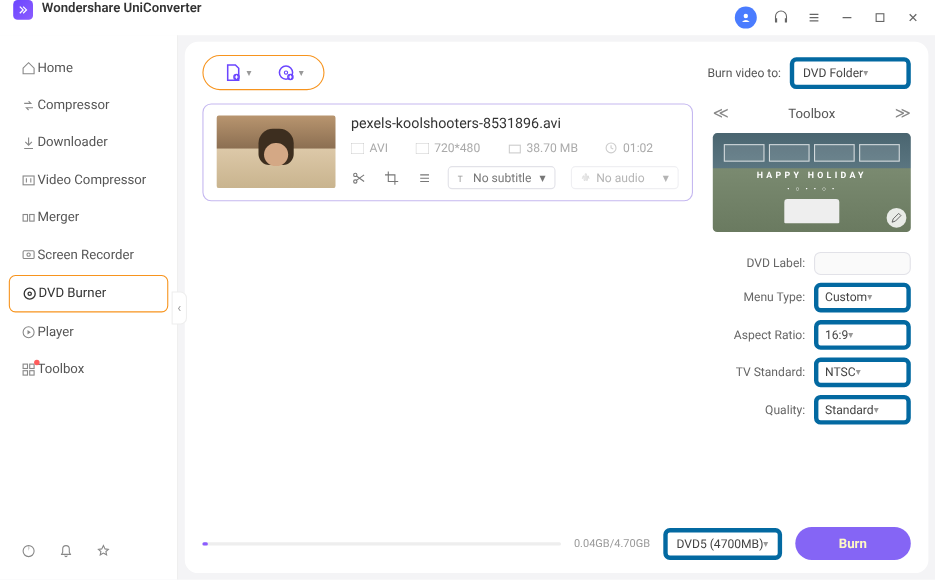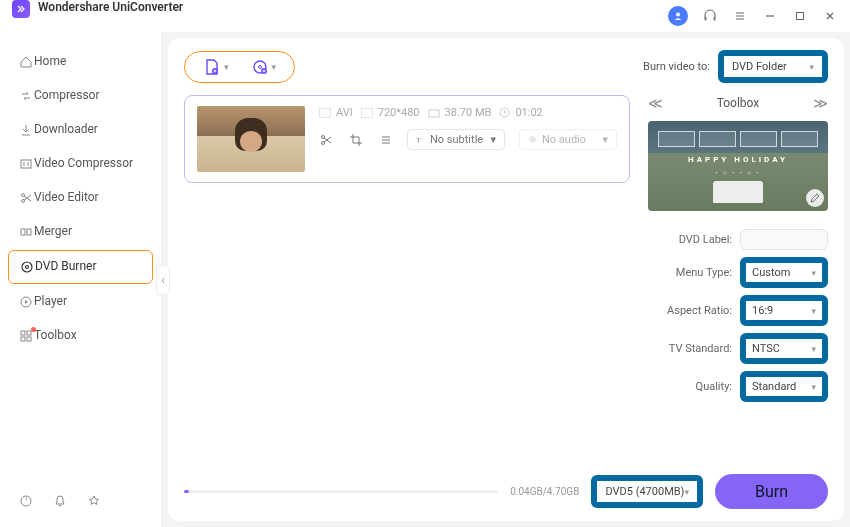--- a/index.html
+++ b/index.html
@@ -20,31 +20,31 @@
 .nav-item.active .nav-icon{color:#333}
 .sidebar-bottom{display:flex;gap:16px;padding:6px 10px}
 .sb-btn{width:18px;height:18px;color:#888;cursor:pointer}
 .content{flex:1;background:#fff;border-radius:12px;margin:6px;padding:12px 16px;display:flex;flex-direction:column;position:relative}
 .collapse-handle{position:absolute;left:-12px;top:50%;transform:translateY(-50%);width:14px;height:30px;background:#fff;border:1px solid #eee;border-radius:0 6px 6px 0;display:flex;align-items:center;justify-content:center;color:#999;cursor:pointer}
 .top-row{display:flex;align-items:center;margin-bottom:12px}
 .add-buttons{display:flex;align-items:center;gap:22px;border:1.5px solid #f7941e;border-radius:16px;padding:6px 18px}
 .ab{display:flex;align-items:center;gap:3px;cursor:pointer;color:#6b46ff}
 .ab .chev{color:#999;font-size:9px}
 .top-right{margin-left:auto;display:flex;align-items:center;gap:8px;font-size:11px;color:#555}
-.select{border:6px solid #0369a1;border-radius:6px;padding:4px 8px;background:#fff;display:flex;align-items:center;justify-content:space-between;min-width:110px;cursor:pointer;font-size:11px;color:#444}
+.select{border:4px solid #0369a1;border-radius:6px;padding:4px 8px;background:#fff;display:flex;align-items:center;justify-content:flex-start;min-width:110px;cursor:pointer;font-size:11px;color:#444}
 .select .chev{color:#999;font-size:9px}
 .body-row{display:flex;gap:18px;flex:1;min-height:0}
 .left-col{flex:1;min-width:0}
 .file-card{border:1px solid #c5b8f0;border-radius:8px;padding:10px 12px;display:flex;gap:14px}
 .thumb{width:108px;height:66px;background:linear-gradient(180deg,#b8956f 0%,#8c6f52 45%,#dcc8a8 46%,#c9b48e 100%);border-radius:2px;position:relative;overflow:hidden;flex-shrink:0}
 .thumb:before{content:"";position:absolute;left:35%;top:18%;width:30%;height:50%;background:#3d2e1f;border-radius:40% 40% 30% 30%}
 .thumb:after{content:"";position:absolute;left:40%;top:38%;width:20%;height:32%;background:#d4a885;border-radius:50%}
 .file-info{flex:1;display:flex;flex-direction:column;gap:8px}
 .file-name{font-size:13px;color:#333}
-.meta-row{display:flex;gap:8px;align-items:center;color:#aaa;font-size:11px}
+.meta-row{display:flex;gap:25px;align-items:center;color:#aaa;font-size:11px}
 .meta-item{display:flex;align-items:center;gap:5px}
 .tool-row{display:flex;align-items:center;gap:14px;margin-top:2px}
 .tool-icons{display:flex;gap:16px;color:#888}
 .ti{width:14px;height:14px;cursor:pointer}
 .sub-select{border:1px solid #e2e2e8;border-radius:4px;padding:3px 8px;display:flex;align-items:center;gap:6px;font-size:11px;color:#777;min-width:98px;justify-content:space-between;cursor:pointer}
 .sub-select.disabled{opacity:0.55}
 .right-panel{width:180px;display:flex;flex-direction:column;gap:10px}
 .theme-nav{display:flex;align-items:center;justify-content:space-between}
 .theme-arrow{color:#888;cursor:pointer;font-size:14px}
 .theme-title{font-size:12px;color:#555}
@@ -57,21 +57,21 @@
 .tp-edit{position:absolute;bottom:4px;right:4px;width:18px;height:18px;border-radius:50%;background:rgba(255,255,255,0.85);display:flex;align-items:center;justify-content:center;cursor:pointer}
 .form-rows{display:flex;flex-direction:column;gap:7px;margin-top:8px}
 .form-row{display:flex;align-items:center;gap:8px;justify-content:flex-end}
 .form-label{font-size:11px;color:#666;text-align:right}
 .form-row .select{min-width:88px;padding:3px 6px}
 .form-row input{border:1px solid #e2e2e8;border-radius:6px;padding:3px 6px;width:88px;background:#fafafa;font-size:11px}
 .bottom-bar{display:flex;align-items:center;gap:12px;padding-top:10px}
 .progress{flex:1;height:3px;background:#eee;border-radius:2px;position:relative}
 .progress:before{content:"";position:absolute;left:0;top:0;bottom:0;width:1.5%;background:#8b5cff;border-radius:2px}
 .size-text{font-size:10px;color:#999}
-.burn-btn{background:#8565f5;color:#0f172a;border:none;border-radius:18px;padding:8px 40px;font-size:16px;font-weight:400;cursor:pointer}
+.burn-btn{background:#8565f5;color:#fef9c3;border:none;border-radius:18px;padding:8px 40px;font-size:12px;font-weight:700;cursor:pointer}
 svg{display:block}
 .dot-badge{position:relative}
 .dot-badge:after{content:"";position:absolute;top:-1px;right:-2px;width:5px;height:5px;background:#ff5c5c;border-radius:50%}
 </style>
 </head>
 <body>
 
 <div class="titlebar">
   <div class="logo">
       <svg viewBox="0 0 10 10">
@@ -146,35 +146,34 @@
             <svg width="14" height="14" viewBox="0 0 14 14">
               <rect x="2" y="3" width="10" height="8" stroke="currentColor" fill="none" stroke-width="1"></rect>
               <path d="M5 5 v4 M9 5 v4" stroke="currentColor" stroke-width="1"></path>
             </svg>
           </span>
           <span>Video Compressor</span>
         </div>
       <div class="nav-item">
           <span class="nav-icon">
             <svg width="14" height="14" viewBox="0 0 14 14">
-              <circle cx="4" cy="4" r="1.5" stroke="currentColor" fill="none"></circle>
-              <circle cx="4" cy="10" r="1.5" stroke="currentColor" fill="none"></circle>
-              <path d="M5 5 l7 5 M5 9 l7 -5" stroke="currentColor" stroke-width="1"></path>
-            </svg>
-          </span>
-          <span>Video Editor</span>
-        </div>
-      <div class="nav-item">
-          <span class="nav-icon">
-            <svg width="14" height="14" viewBox="0 0 14 14">
               <rect x="2" y="4" width="4" height="6" stroke="currentColor" fill="none"></rect>
               <rect x="8" y="4" width="4" height="6" stroke="currentColor" fill="none"></rect>
             </svg>
           </span>
           <span>Merger</span>
+        </div>
+      <div class="nav-item">
+          <span class="nav-icon">
+            <svg width="14" height="14" viewBox="0 0 14 14">
+              <rect x="2" y="3" width="10" height="7" stroke="currentColor" fill="none" rx="1"></rect>
+              <circle cx="7" cy="6.5" r="1.5" stroke="currentColor" fill="none"></circle>
+            </svg>
+          </span>
+          <span>Screen Recorder</span>
         </div>
       <div class="nav-item active">
           <span class="nav-icon">
             <svg width="14" height="14" viewBox="0 0 14 14">
               <circle cx="7" cy="7" r="5" stroke="currentColor" fill="none" stroke-width="1.2"></circle>
               <circle cx="7" cy="7" r="1.5" stroke="currentColor" fill="none" stroke-width="1.2"></circle>
             </svg>
           </span>
           <span>DVD Burner</span>
         </div>
@@ -249,20 +248,21 @@
             <span class="chev">▾</span>
           </div>
       </div>
     </div>
 
     <div class="body-row">
       <div class="left-col">
         <div class="file-card">
           <div class="thumb"></div>
           <div class="file-info">
+            <div class="file-name">pexels-koolshooters-8531896.avi</div>
             <div class="meta-row">
               <div class="meta-item">
                   <svg width="12" height="10" viewBox="0 0 12 10">
                     <rect x="0" y="0" width="12" height="10" stroke="#ccc" fill="none" rx="1"></rect>
                   </svg>
                   <span>AVI</span>
                 </div>
               <div class="meta-item">
                   <svg width="12" height="10" viewBox="0 0 12 10">
                     <rect x="0" y="0" width="12" height="10" stroke="#ccc" fill="none" rx="1"></rect>

